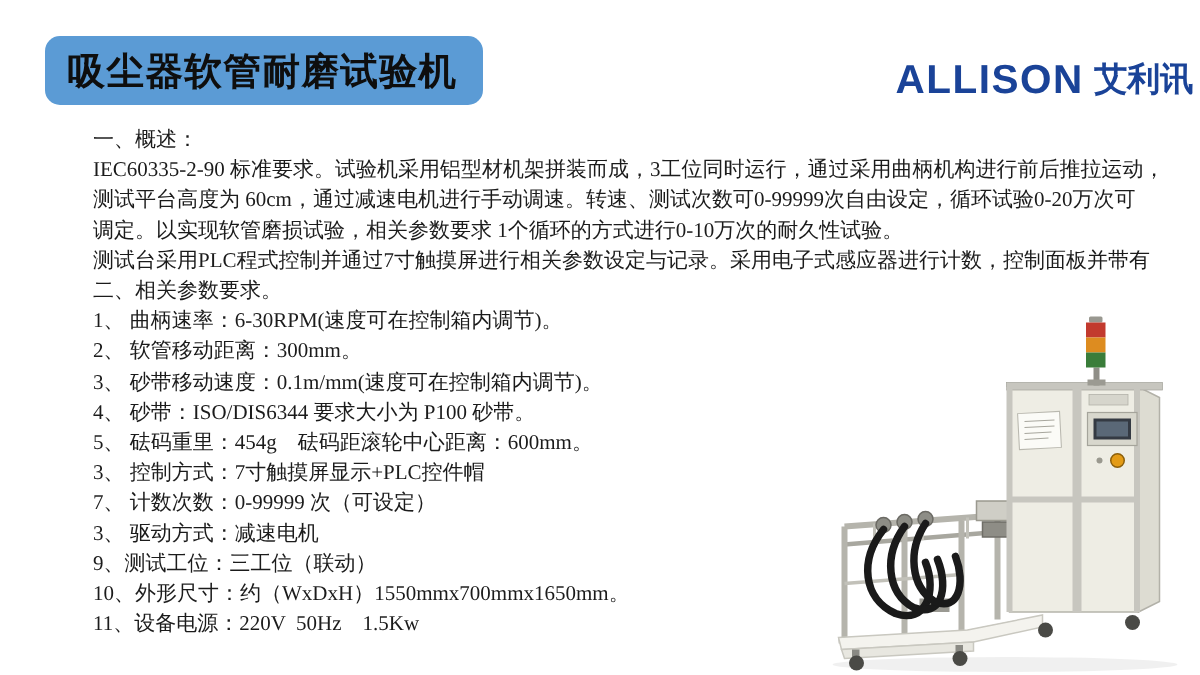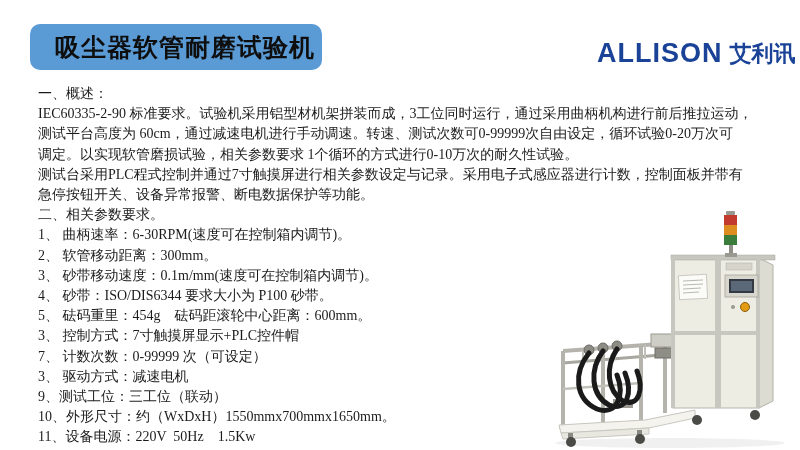--- a/index.html
+++ b/index.html
@@ -10,41 +10,41 @@
     overflow:hidden;
     font-family:"Liberation Serif", serif;
   }
   
   .banner{
     position:absolute;left:30px;top:24px;
     width:292px;height:46px;
     background:#5b9bd5;
     border-radius:10px;
     display:flex;align-items:center;
-    padding-left:25px;box-sizing:border-box;
+    padding-left:15px;box-sizing:border-box;
   }
   .banner .title{
     font-size:25px;font-weight:700;color:#0e0e0e;
     letter-spacing:1px;white-space:pre;
   }
   
   .logo{
     position:absolute;left:597px;top:38px;
-    display:flex;align-items:flex-end;
+    display:flex;align-items:flex-start;
     font-family:"Liberation Sans", sans-serif;
     color:#1a4398;white-space:pre;
   }
   .logo .latin{font-size:27px;font-weight:800;letter-spacing:1px;}
   .logo .cn{font-size:22px;font-weight:700;margin-left:7px;}
   
   .body-text{
     position:absolute;left:38px;top:84px;width:745px;
     font-size:14px;line-height:20.2px;color:#1b1b1b;
   }
-  .line{white-space:pre;}
+  .line{white-space:pre;margin-left:24px;}
   
   .machine{
     position:absolute;left:545px;top:203px;width:255px;height:245px;
   }
   .machine svg{display:block;width:100%;height:100%;}
 </style>
 </head>
 <body>
 
 <div class="page">
@@ -58,21 +58,20 @@
     <span class="cn">艾利讯</span>
     
   </div>
 
   <div class="body-text">
     <div class="line">一、概述：</div>
     <div class="line">IEC60335-2-90 标准要求。试验机采用铝型材机架拼装而成，3工位同时运行，通过采用曲柄机构进行前后推拉运动，</div>
     <div class="line">测试平台高度为 60cm，通过减速电机进行手动调速。转速、测试次数可0-99999次自由设定，循环试验0-20万次可</div>
     <div class="line">调定。以实现软管磨损试验，相关参数要求 1个循环的方式进行0-10万次的耐久性试验。</div>
     <div class="line">测试台采用PLC程式控制并通过7寸触摸屏进行相关参数设定与记录。采用电子式感应器进行计数，控制面板并带有</div>
-    <div class="line">急停按钮开关、设备异常报警、断电数据保护等功能。</div>
     <div class="line">二、相关参数要求。</div>
     <div class="line">1、 曲柄速率：6-30RPM(速度可在控制箱内调节)。</div>
     <div class="line">2、 软管移动距离：300mm。</div>
     <div class="line">3、 砂带移动速度：0.1m/mm(速度可在控制箱内调节)。</div>
     <div class="line">4、 砂带：ISO/DIS6344 要求大小为 P100 砂带。</div>
     <div class="line">5、 砝码重里：454g    砝码距滚轮中心距离：600mm。</div>
     <div class="line">3、 控制方式：7寸触摸屏显示+PLC控件帽</div>
     <div class="line">7、 计数次数：0-99999 次（可设定）</div>
     <div class="line">3、 驱动方式：减速电机</div>
     <div class="line">9、测试工位：三工位（联动）</div>

